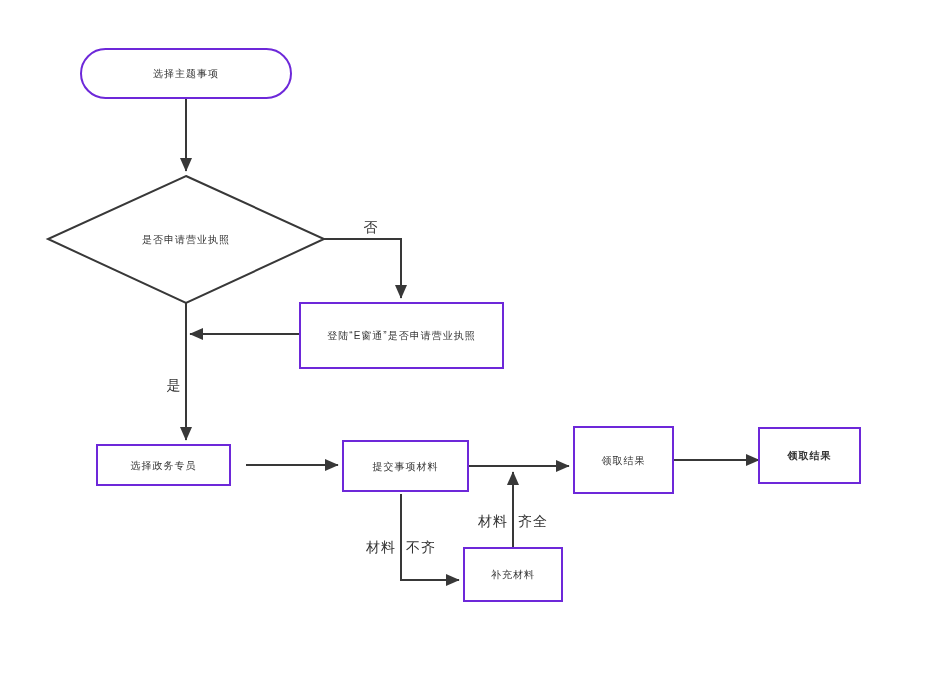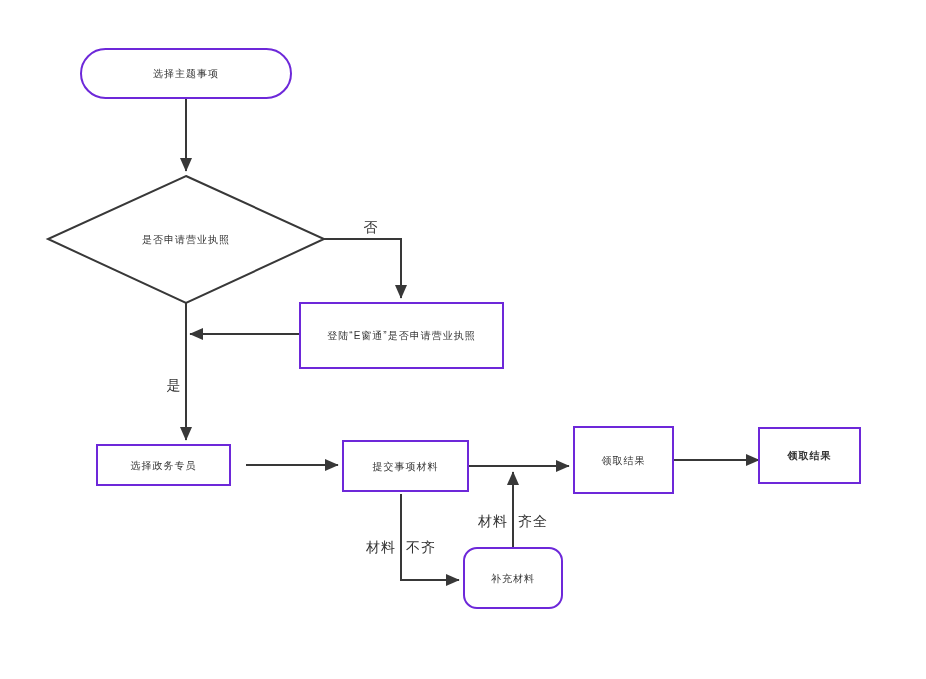--- a/index.html
+++ b/index.html
@@ -95,21 +95,21 @@
   </div>
 
   <div class="node" style="left:573px; top:426px; width:101px; height:68px;">
     <span class="inner">领取结果</span>
   </div>
 
   <div class="node" style="left:758px; top:427px; width:103px; height:57px;font-weight:bold;">
     <span class="inner">领取结果</span>
   </div>
 
-  <div class="node" style="left:463px; top:547px; width:100px; height:62px;border-radius:14px;">
+  <div class="node" style="left:463px; top:547px; width:100px; height:55px;">
     <span class="inner">补充材料</span>
   </div>
 
   <div class="edge-label lbl-no">否</div>
   <div class="edge-label lbl-yes">是</div>
   <div class="edge-label lbl-incomplete">材料 不齐</div>
   <div class="edge-label lbl-complete">材料 齐全</div>
 
 </div>
 

